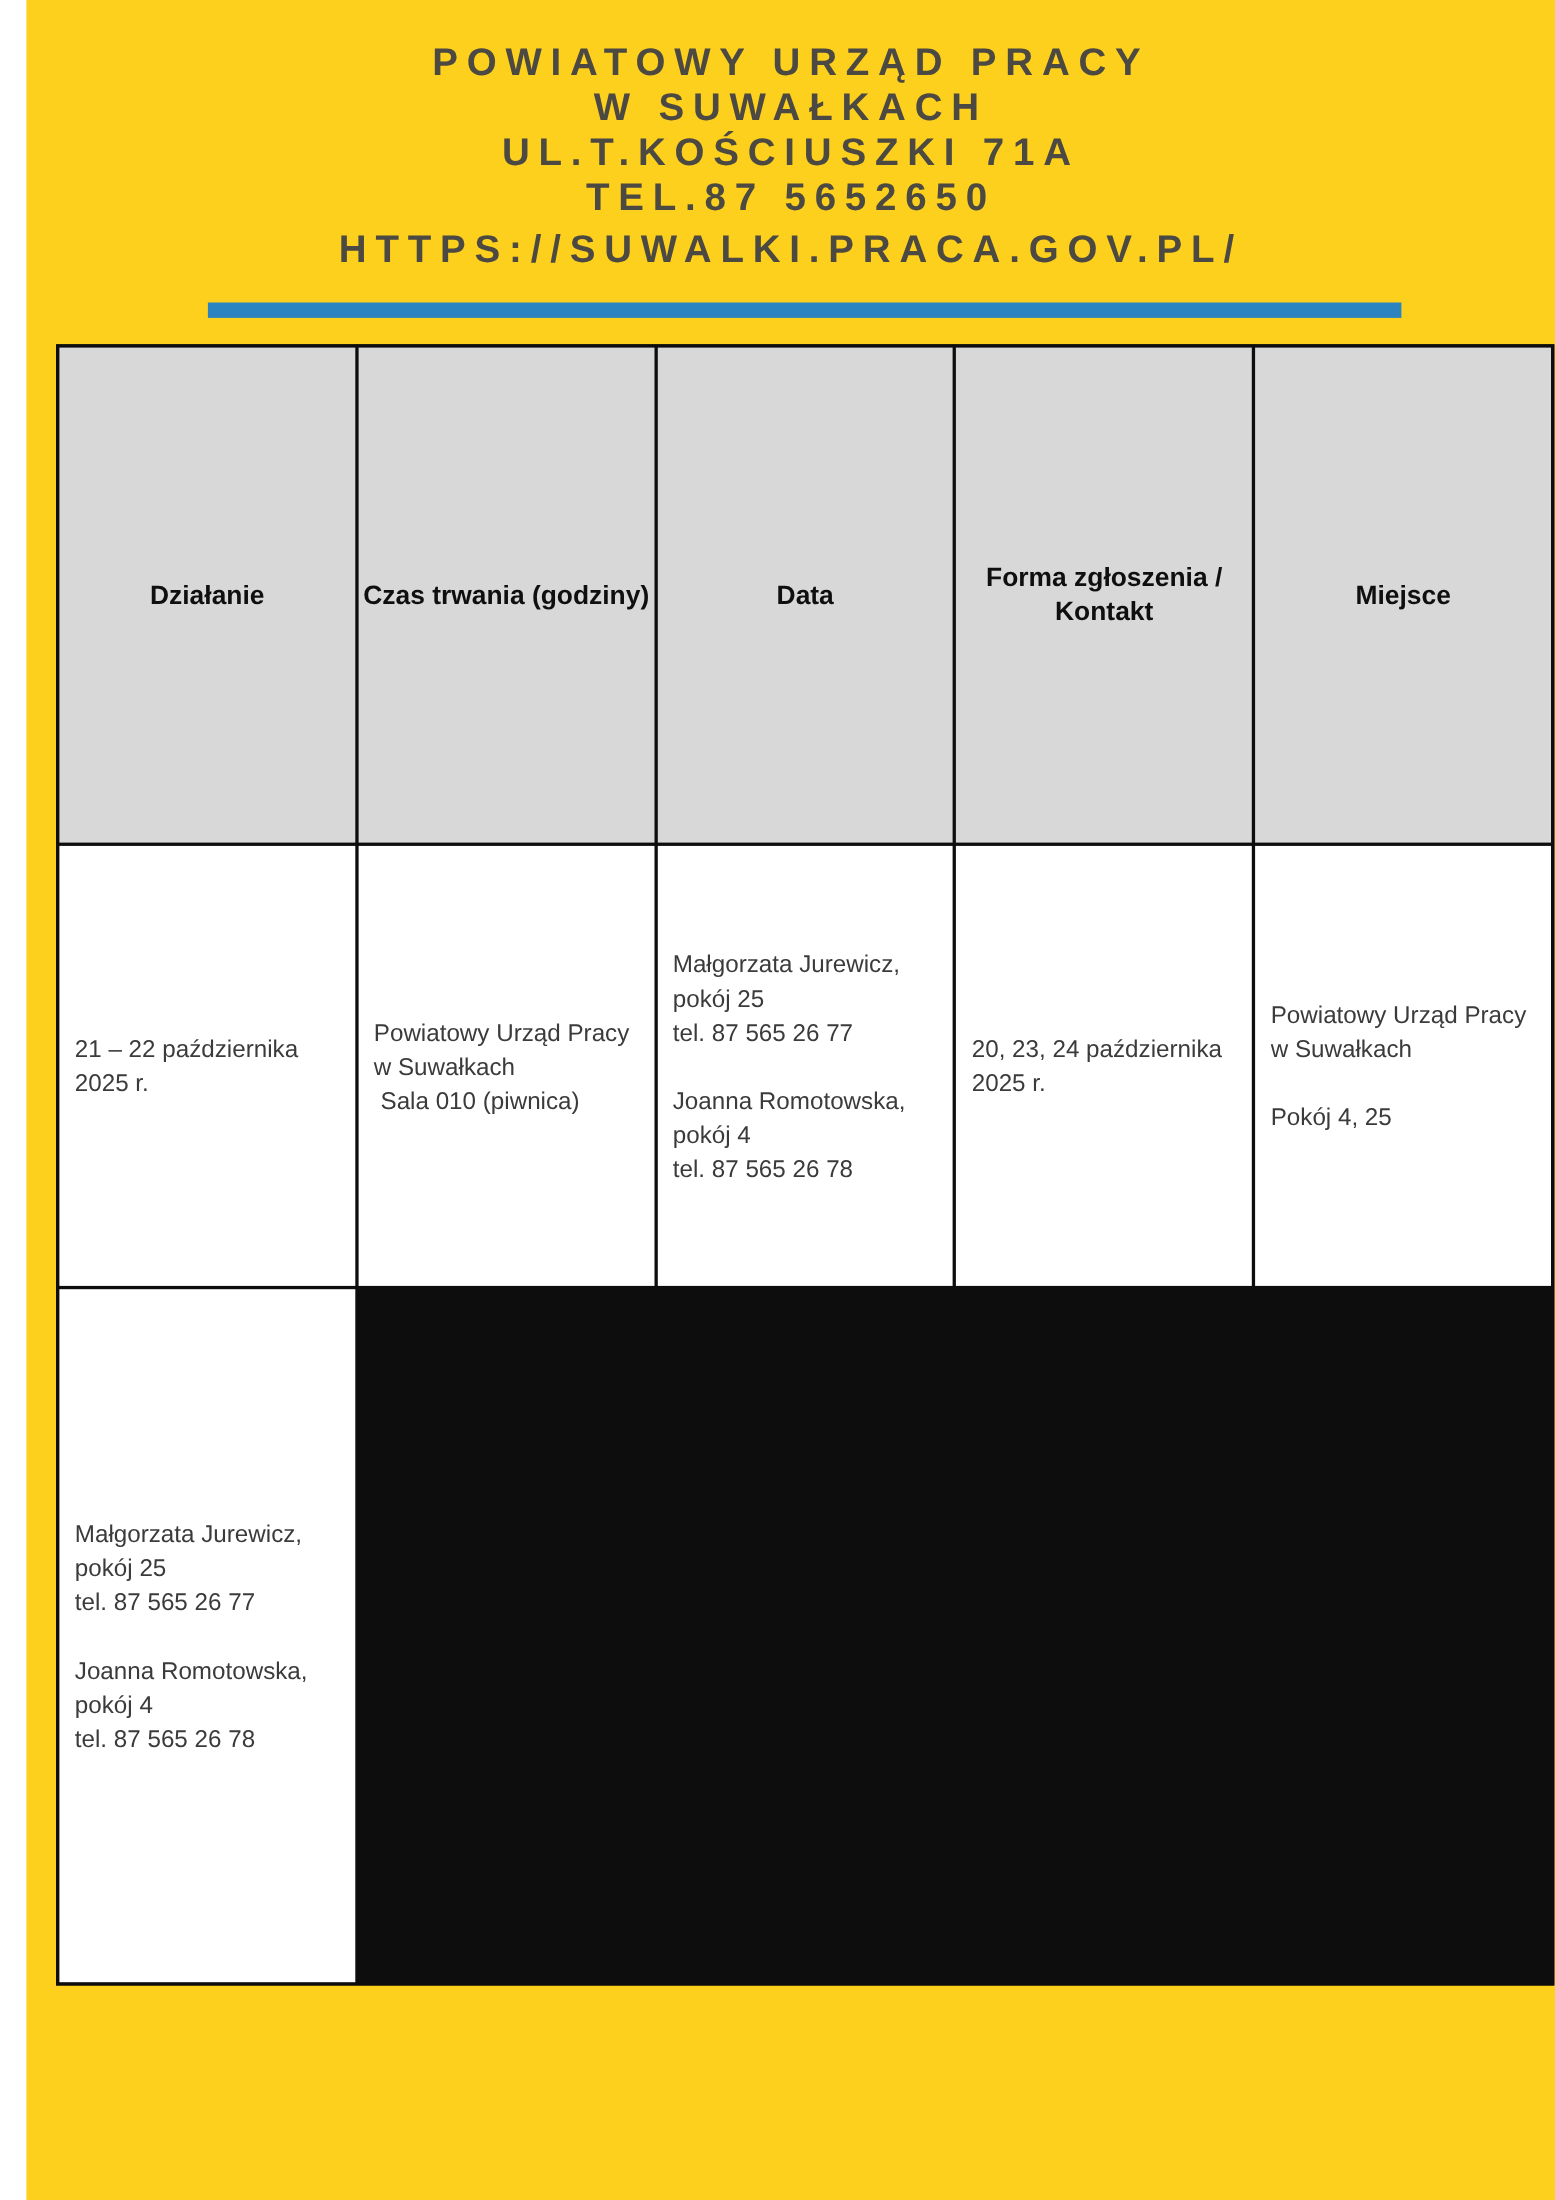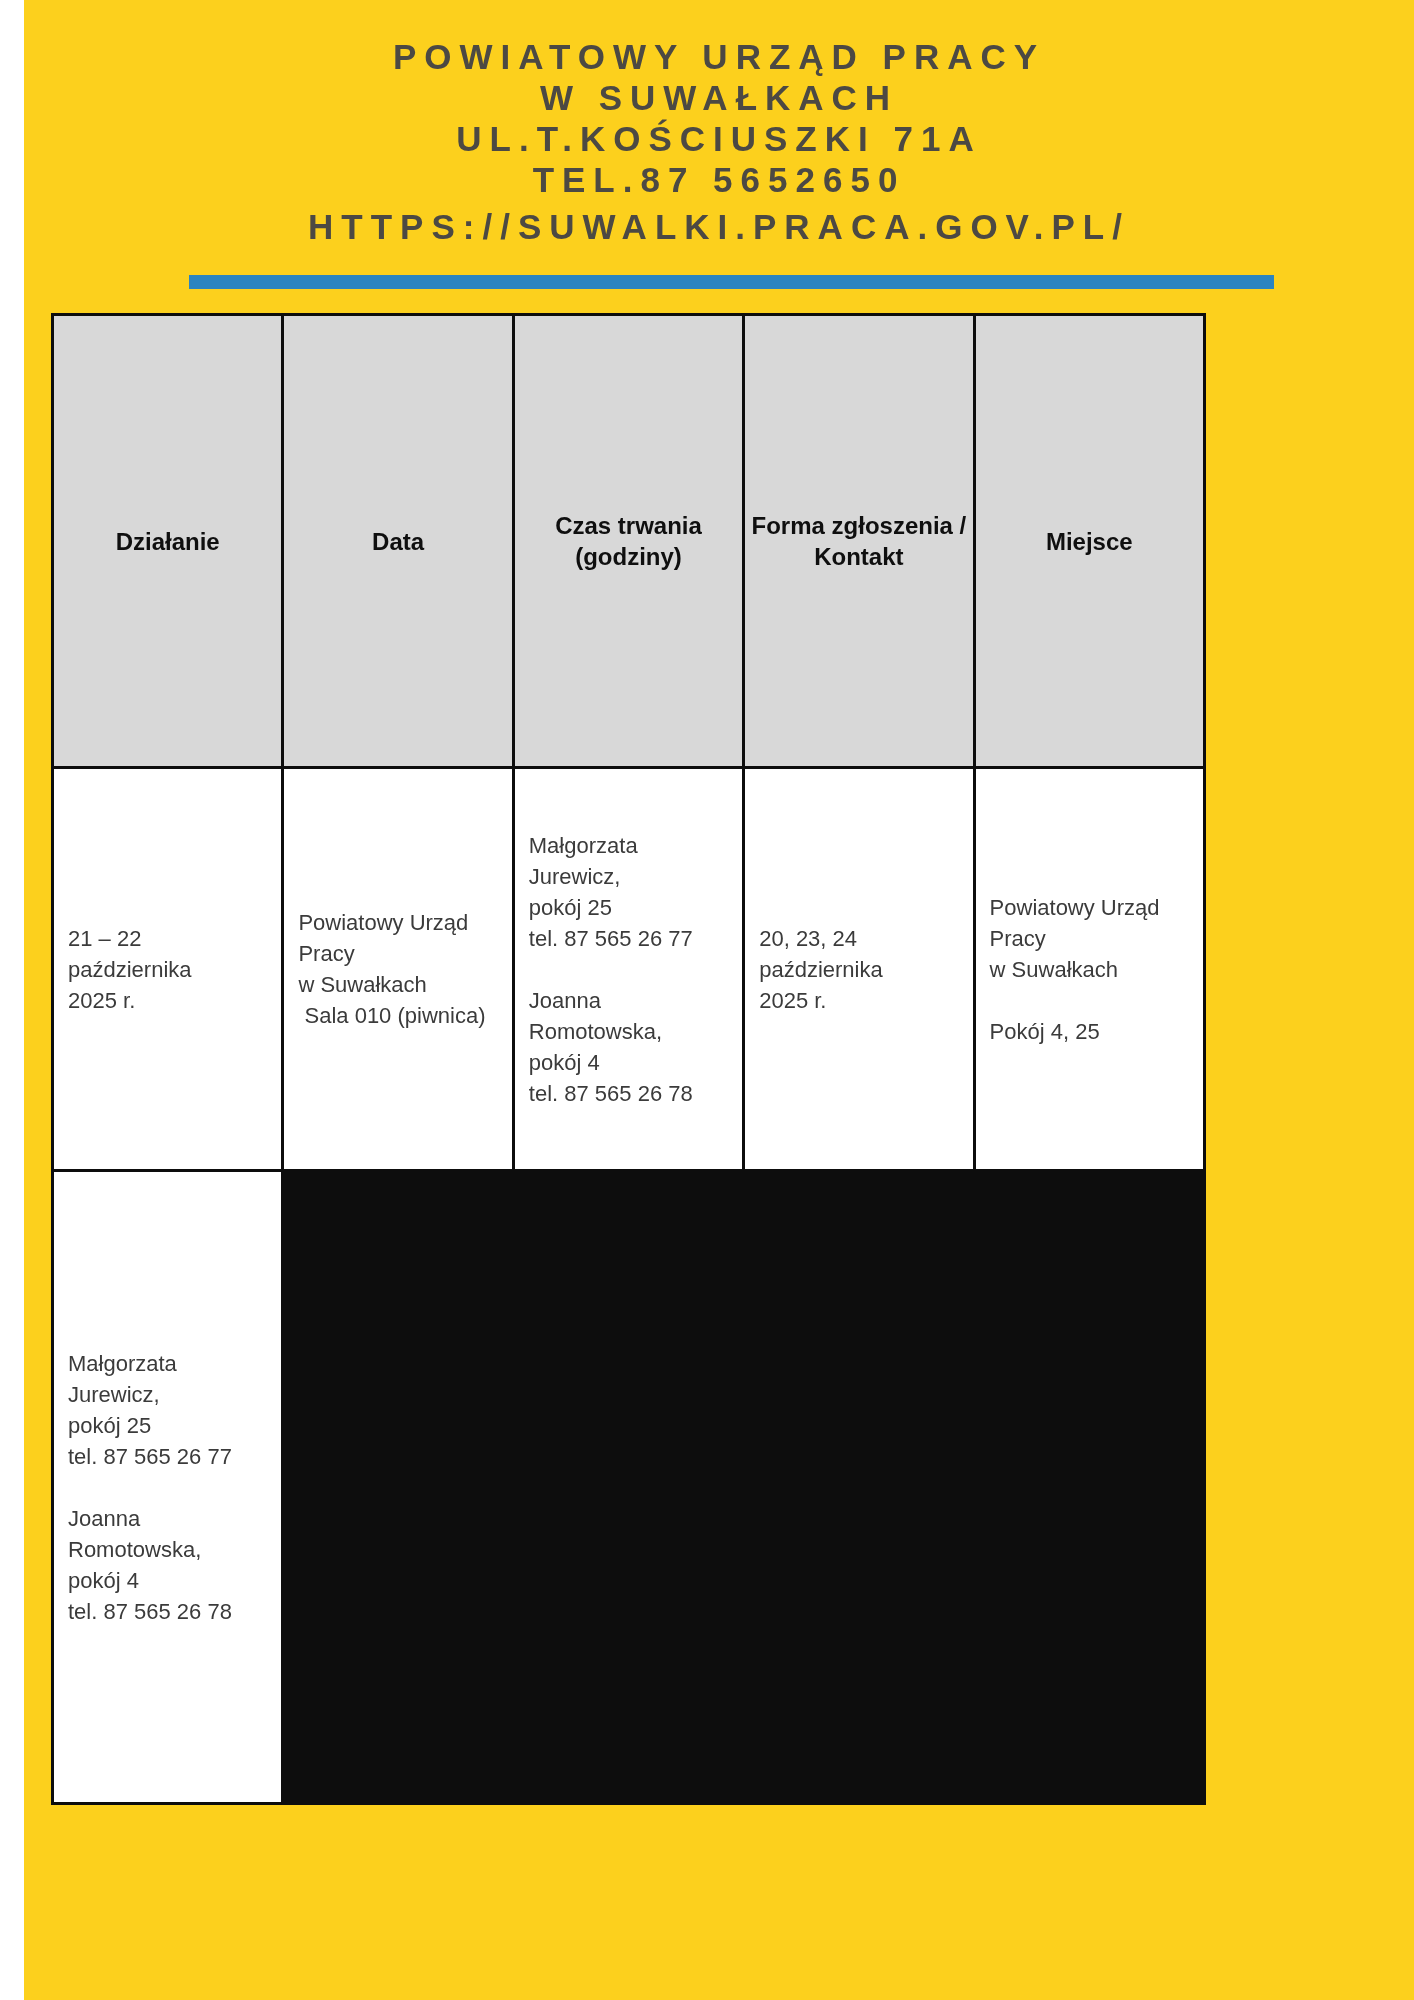--- a/index.html
+++ b/index.html
@@ -41,21 +41,21 @@
     width: 1085px;
     height: 14px;
     background: #2b84c0;
   }
 
   
   .schedule-table {
     position: absolute;
     left: 27px;
     top: 313px;
-    width: 1155px;
+    width: 1362px;
     box-sizing: border-box;
     display: grid;
     grid-template-columns: repeat(5, 1fr);
     grid-template-rows: 450px 400px 630px;
     gap: 3px;
     background: #0d0d0d;
     border: 3px solid #0d0d0d;
   }
   .cell {
     background: #ffffff;
@@ -90,22 +90,22 @@
     <div class="lh-line">UL.T.KOŚCIUSZKI 71A</div>
     <div class="lh-line">TEL.87 5652650</div>
     <div class="lh-line lh-url">HTTPS://SUWALKI.PRACA.GOV.PL/</div>
   </header>
 
   <div class="accent-bar" style="background: rgb(43, 132, 192);"></div>
 
   <div class="schedule-table">
 
     <div class="cell head" style="background: rgb(216, 216, 216);">Działanie</div>
+    <div class="cell head" style="background: rgb(216, 216, 216);">Czas trwania (godziny)</div>
     <div class="cell head" style="background: rgb(216, 216, 216);">Data</div>
-    <div class="cell head" style="background: rgb(216, 216, 216);">Czas trwania (godziny)</div>
     <div class="cell head" style="background: rgb(216, 216, 216);">Forma zgłoszenia /
 Kontakt</div>
     <div class="cell head" style="background: rgb(216, 216, 216);">Miejsce</div>
 
     <div class="cell">21 – 22 października
 2025 r.</div>
     <div class="cell">Powiatowy Urząd Pracy
 w Suwałkach
 &nbsp;Sala 010 (piwnica)</div>
     <div class="cell">Małgorzata Jurewicz,

